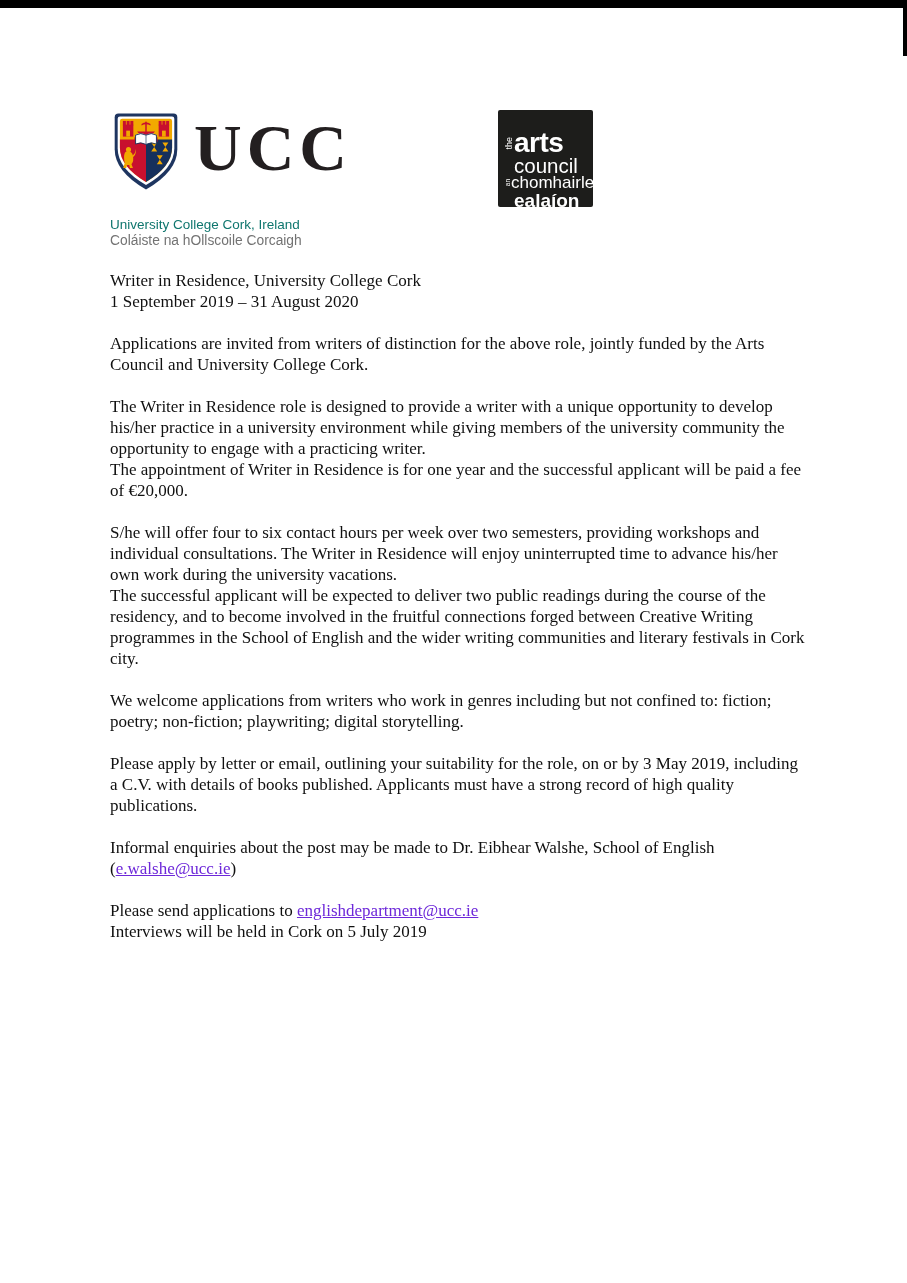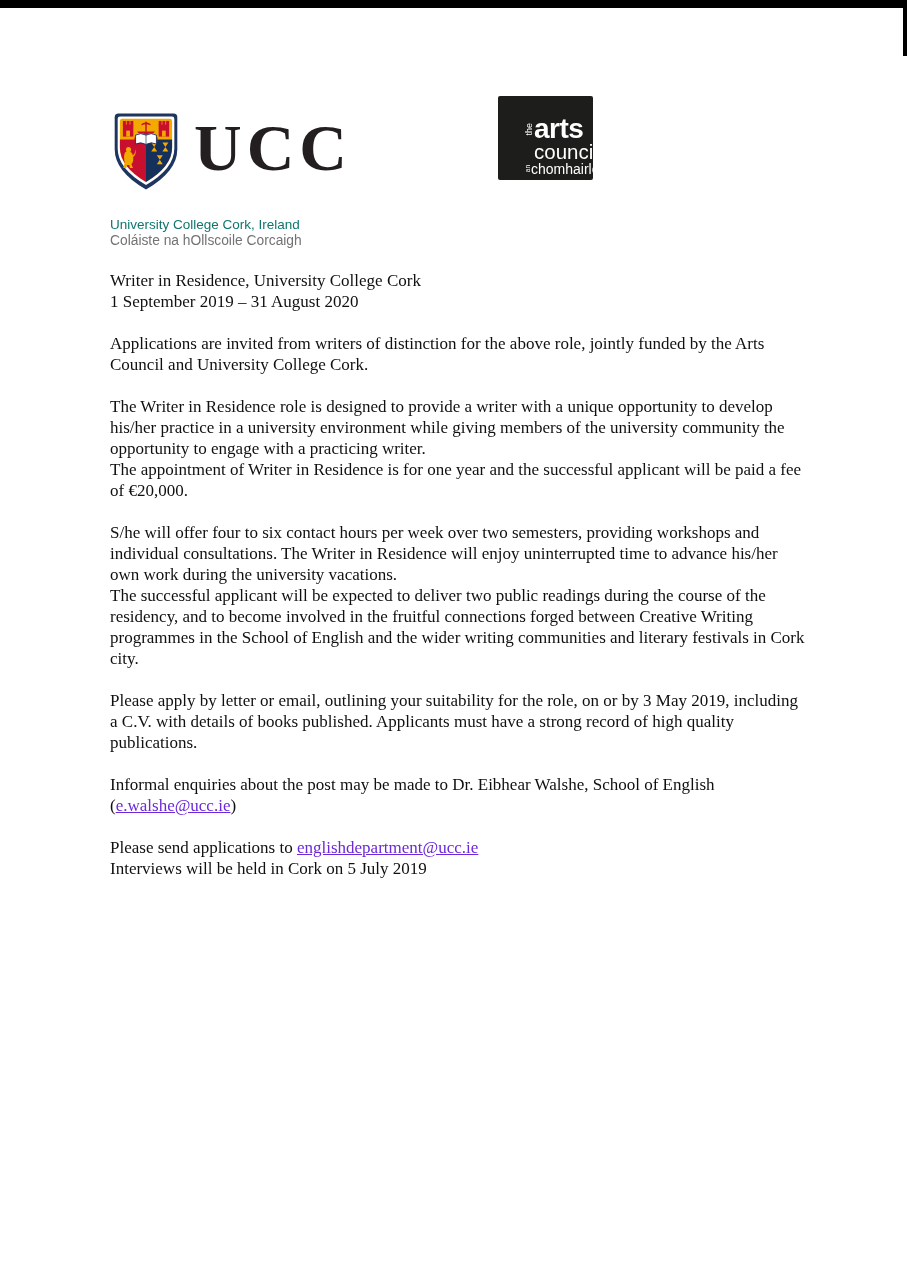--- a/index.html
+++ b/index.html
@@ -24,34 +24,34 @@
     font-family:"Liberation Sans", sans-serif; font-weight:normal;
     font-size:13.5px; line-height:16px; color:#0f766e; margin-top:22px;
   }
   .ucc-subtitle {
     font-family:"Liberation Sans", sans-serif;
     font-size:13.8px; line-height:16px; color:#737373;
   }
 
   
   .ac-logo {
-    position:absolute; left:498px; top:96px; width:95px; height:84px;
+    position:absolute; left:498px; top:110px; width:95px; height:97px;
     background:#1d1d1b; color:#ffffff; border-radius:2px;
-    padding:21px 0 0 26px; font-family:"Liberation Sans", sans-serif;
+    padding:21px 0 0 6px; font-family:"Liberation Sans", sans-serif;
   }
   .ac-row { display:flex; align-items:center; }
   .ac-vert {
     writing-mode:vertical-rl; transform:rotate(180deg);
     width:10px; text-align:center; letter-spacing:0;
   }
   .ac-the { font-size:9px; line-height:10px; font-weight:400; }
   .ac-arts { font-size:28px; line-height:24px; font-weight:700; letter-spacing:-0.5px; }
   .ac-council { font-size:20.5px; line-height:21px; font-weight:400; letter-spacing:0; margin-left:10px; }
   .ac-an { font-size:6.5px; line-height:7px; font-weight:400; }
-  .ac-chomhairle { font-size:14px; line-height:14px; font-weight:400; }
+  .ac-chomhairle { font-size:17px; line-height:14px; font-weight:400; }
   .ac-ealaion { font-size:19px; line-height:21px; font-weight:700; margin-left:10px; }
 
   
   .doc {
     position:absolute; left:110px; top:270px; width:697px;
     font-size:17px; line-height:21px; color:#101010;
   }
   .doc-heading { font-size:17px; line-height:21px; font-weight:bold; margin:0 0 21px; }
   .doc p { margin:0 0 21px; }
   .doc p:last-child { margin-bottom:0; }
@@ -153,20 +153,21 @@
   <p>
     <span>The Writer in Residence role is designed to provide a writer with a unique opportunity to develop his/her practice in a university environment while giving members of the university community the opportunity to engage with a practicing writer.</span>
     <span class="line">The appointment of Writer in Residence is for one year and the successful applicant will be paid a fee of €20,000.</span>
   </p>
 
   <p>
     <span>S/he will offer four to six contact hours per week over two semesters, providing workshops and individual consultations. The Writer in Residence will enjoy uninterrupted time to advance his/her own work during the university vacations.</span>
     <span class="line">The successful applicant will be expected to deliver two public readings during the course of the residency, and to become involved in the fruitful connections forged between Creative Writing programmes in the School of English and the wider writing communities and literary festivals in Cork city.</span>
   </p>
 
+  <p>We welcome applications from writers who work in genres including but not confined to: fiction; poetry; non-fiction; playwriting; digital storytelling.</p>
 
   <p>Please apply by letter or email, outlining your suitability for the role, on or by 3 May 2019, including a C.V. with details of books published. Applicants must have a strong record of high quality publications.</p>
 
   <p>
     <span>Informal enquiries about the post may be made to Dr. Eibhear Walshe, School of English (</span><a class="email-link">e.walshe@ucc.ie</a><span>)</span>
   </p>
 
   <p>
     <span>Please send applications to </span><a class="email-link">englishdepartment@ucc.ie</a>
     <span class="line">Interviews will be held in Cork on 5 July 2019</span>

